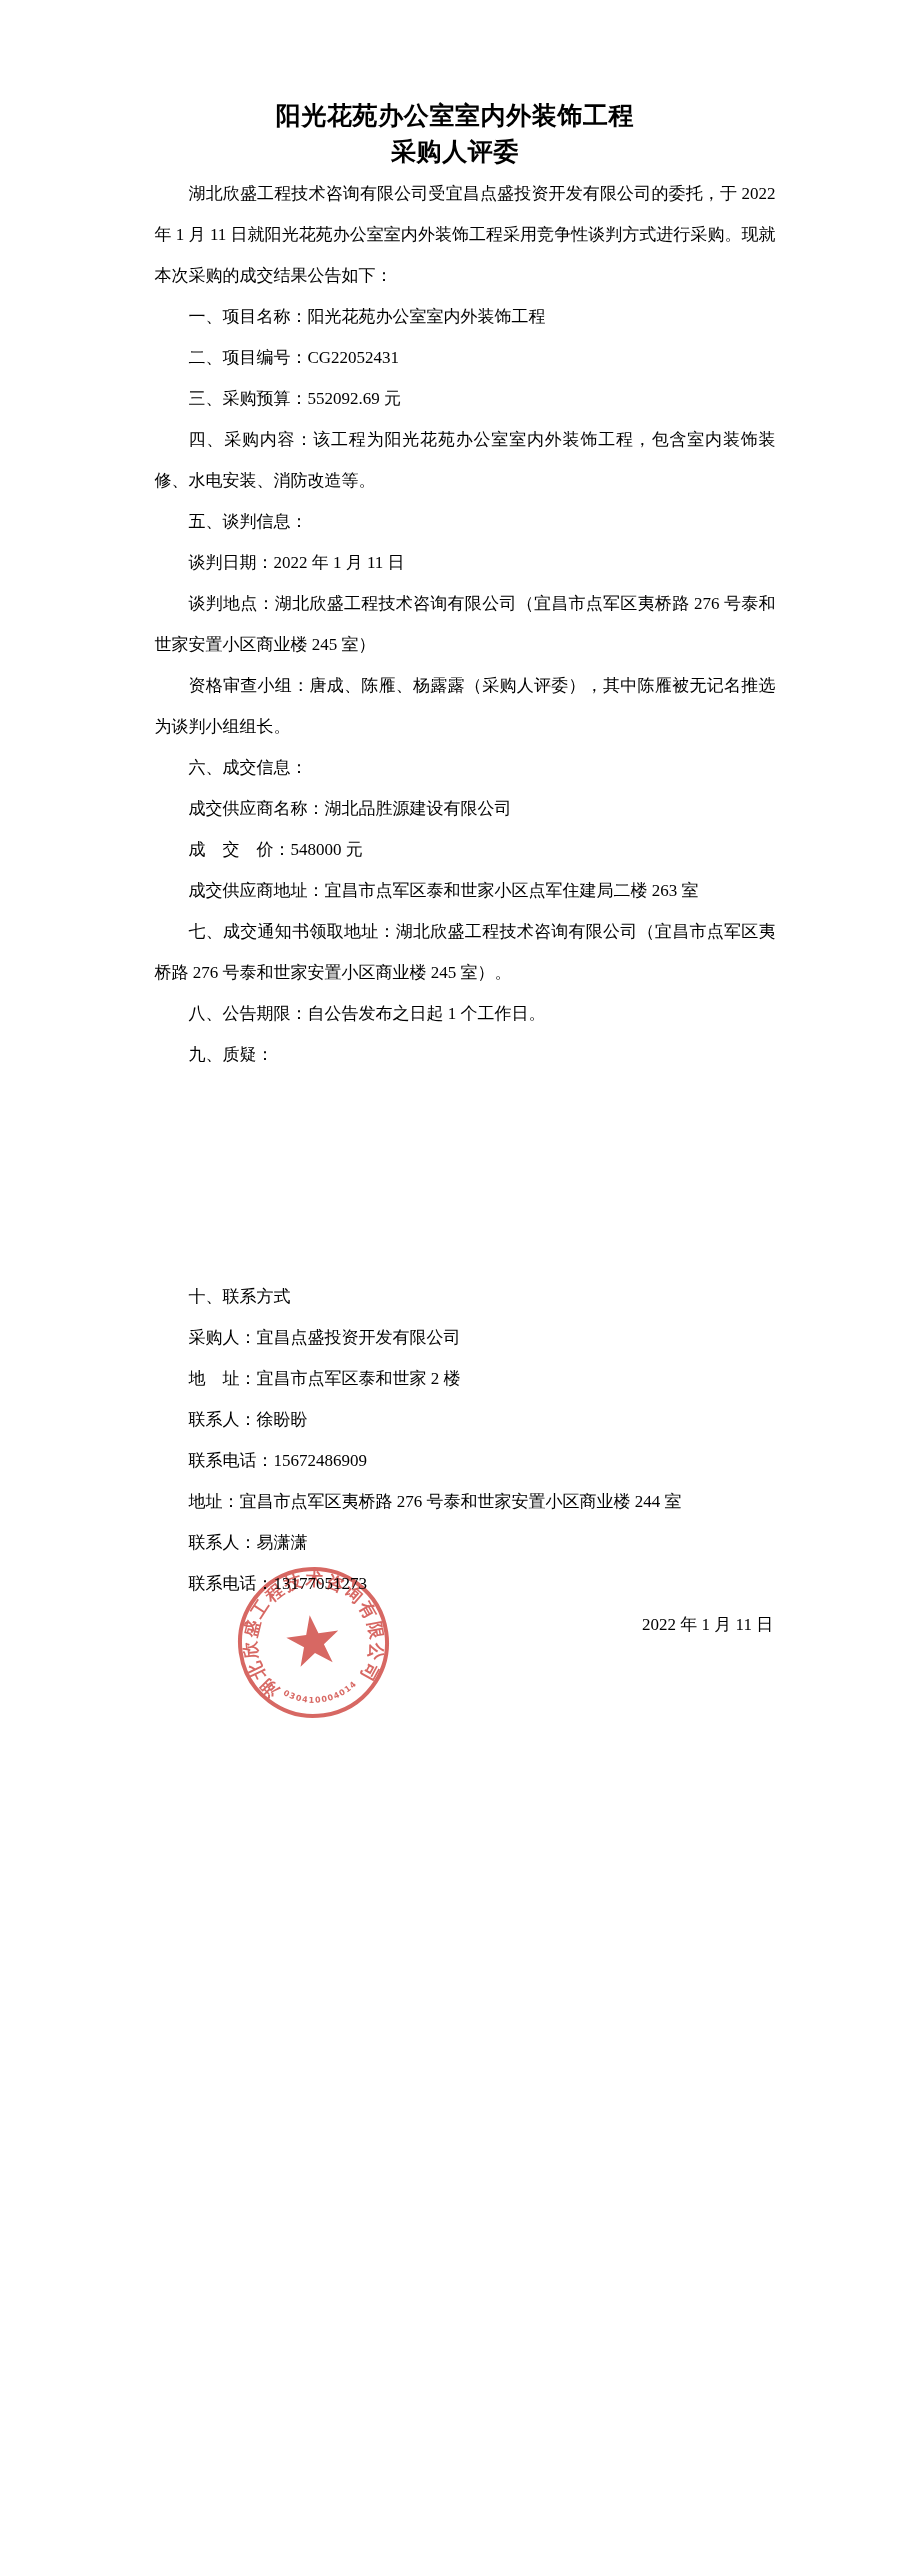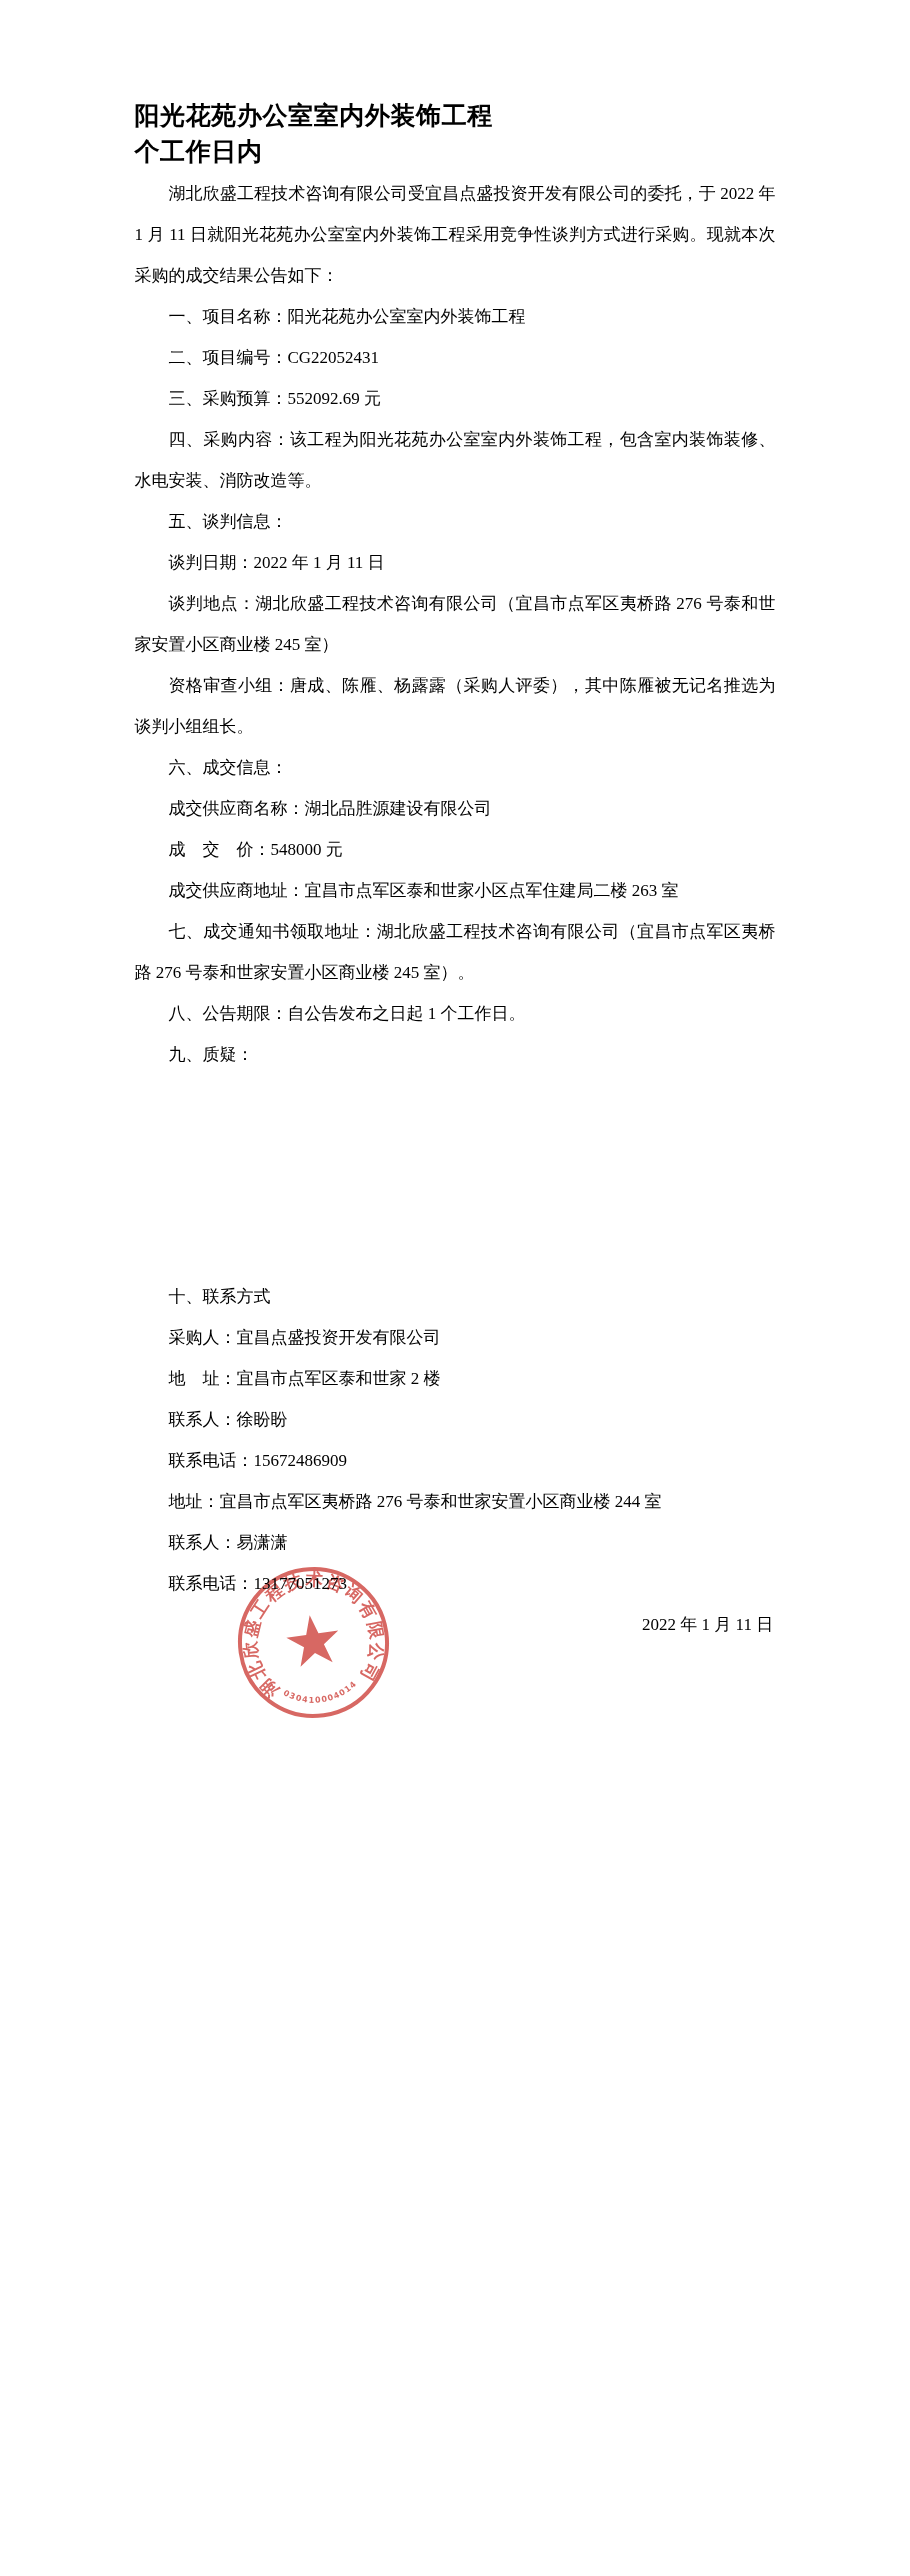--- a/index.html
+++ b/index.html
@@ -14,34 +14,35 @@
     font-family: "Liberation Serif", "DejaVu Serif", serif;
     color: #000000;
   }
   .doc {
     width: 641px;
     margin: 0 auto;
     padding-top: 98px;
     position: relative;
   }
   .title-line {
-    text-align: left;
+    text-align: center;
     font-size: 25px;
     font-weight: bold;
     line-height: 36px;
     letter-spacing: 0.6px;
   }
   .body-text {
     margin-top: 3.4px;
   }
   .para {
     font-size: 17px;
     line-height: 41px;
     text-align: justify;
     text-indent: 34px;
+    margin-left: 20px;
   }
   .gap-block {
     height: 201px;
   }
   .date-line {
     font-size: 17px;
     line-height: 41px;
     text-align: right;
     padding-right: 2.3px;
   }
@@ -68,21 +69,21 @@
     font-weight: bold;
     letter-spacing: 2px;
   }
 </style>
 </head>
 <body>
 
 <div class="doc">
 
   <div class="title-line">阳光花苑办公室室内外装饰工程</div>
-  <div class="title-line">个工作日内</div>
+  <div class="title-line">采购人评委</div>
 
   <div class="body-text">
     <div class="para">湖北欣盛工程技术咨询有限公司受宜昌点盛投资开发有限公司的委托，于 2022 年 1 月 11 日就阳光花苑办公室室内外装饰工程采用竞争性谈判方式进行采购。现就本次采购的成交结果公告如下：</div>
     <div class="para">一、项目名称：阳光花苑办公室室内外装饰工程</div>
     <div class="para">二、项目编号：CG22052431</div>
     <div class="para">三、采购预算：552092.69 元</div>
     <div class="para">四、采购内容：该工程为阳光花苑办公室室内外装饰工程，包含室内装饰装修、水电安装、消防改造等。</div>
     <div class="para">五、谈判信息：</div>
     <div class="para">谈判日期：2022 年 1 月 11 日</div>
     <div class="para">谈判地点：湖北欣盛工程技术咨询有限公司（宜昌市点军区夷桥路 276 号泰和世家安置小区商业楼 245 室）</div>

